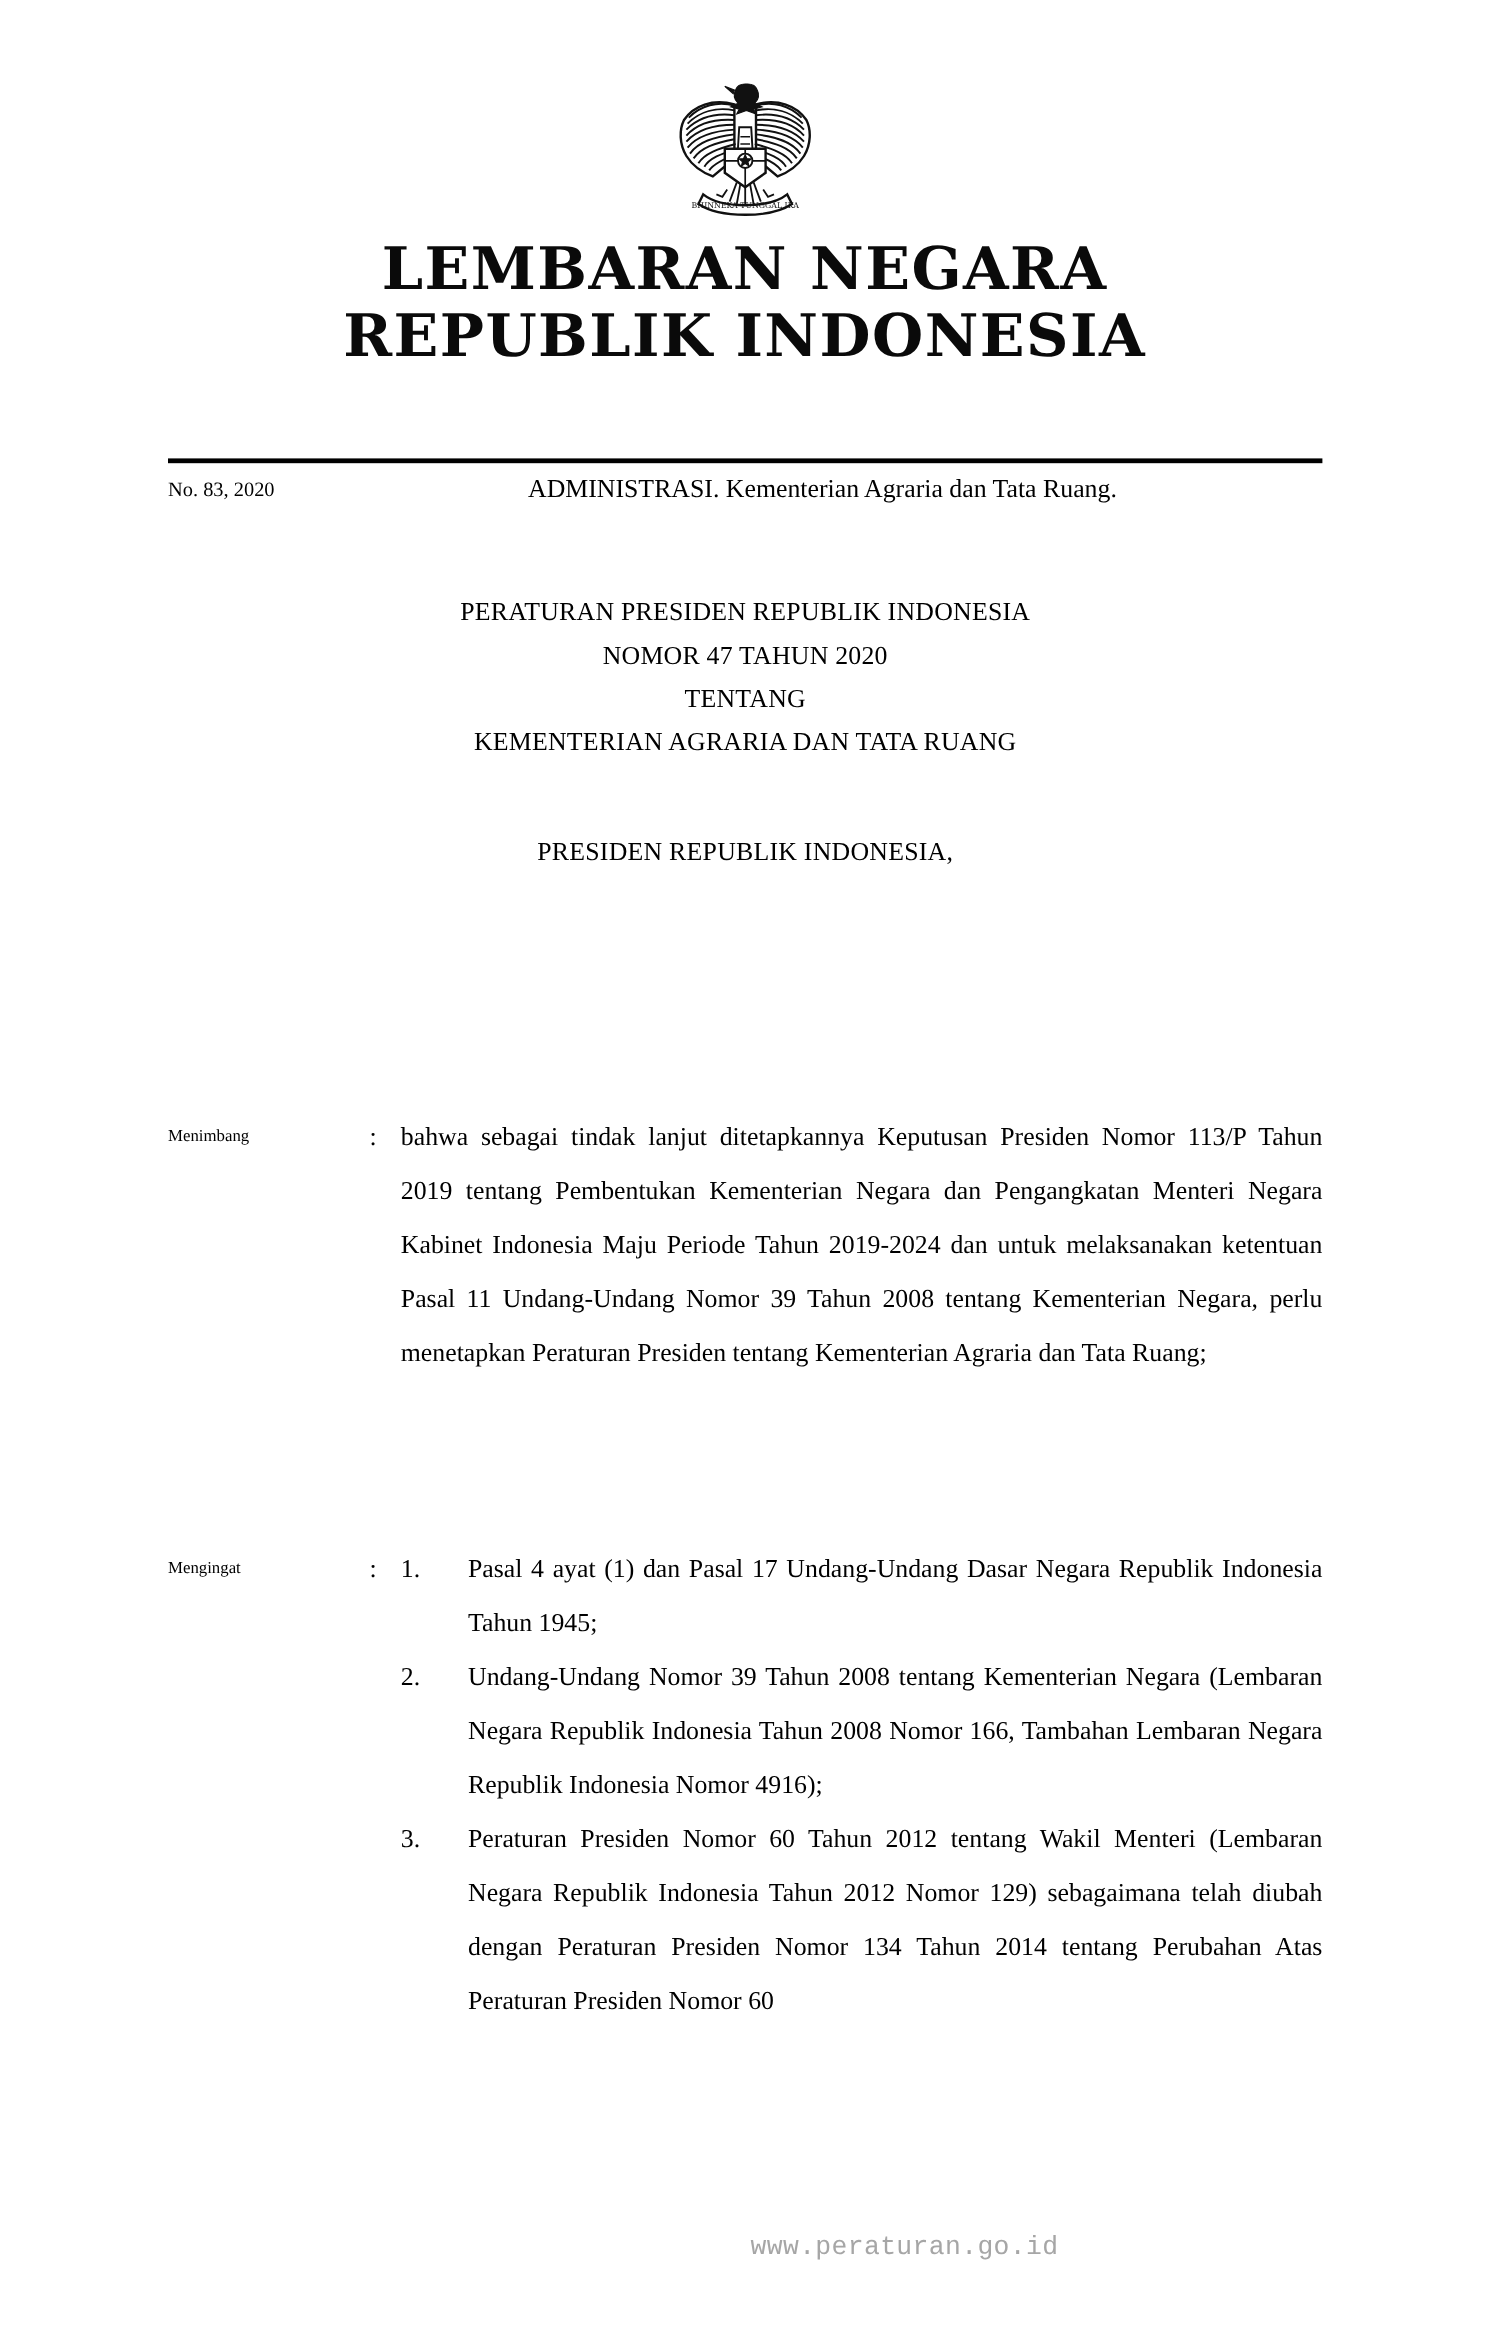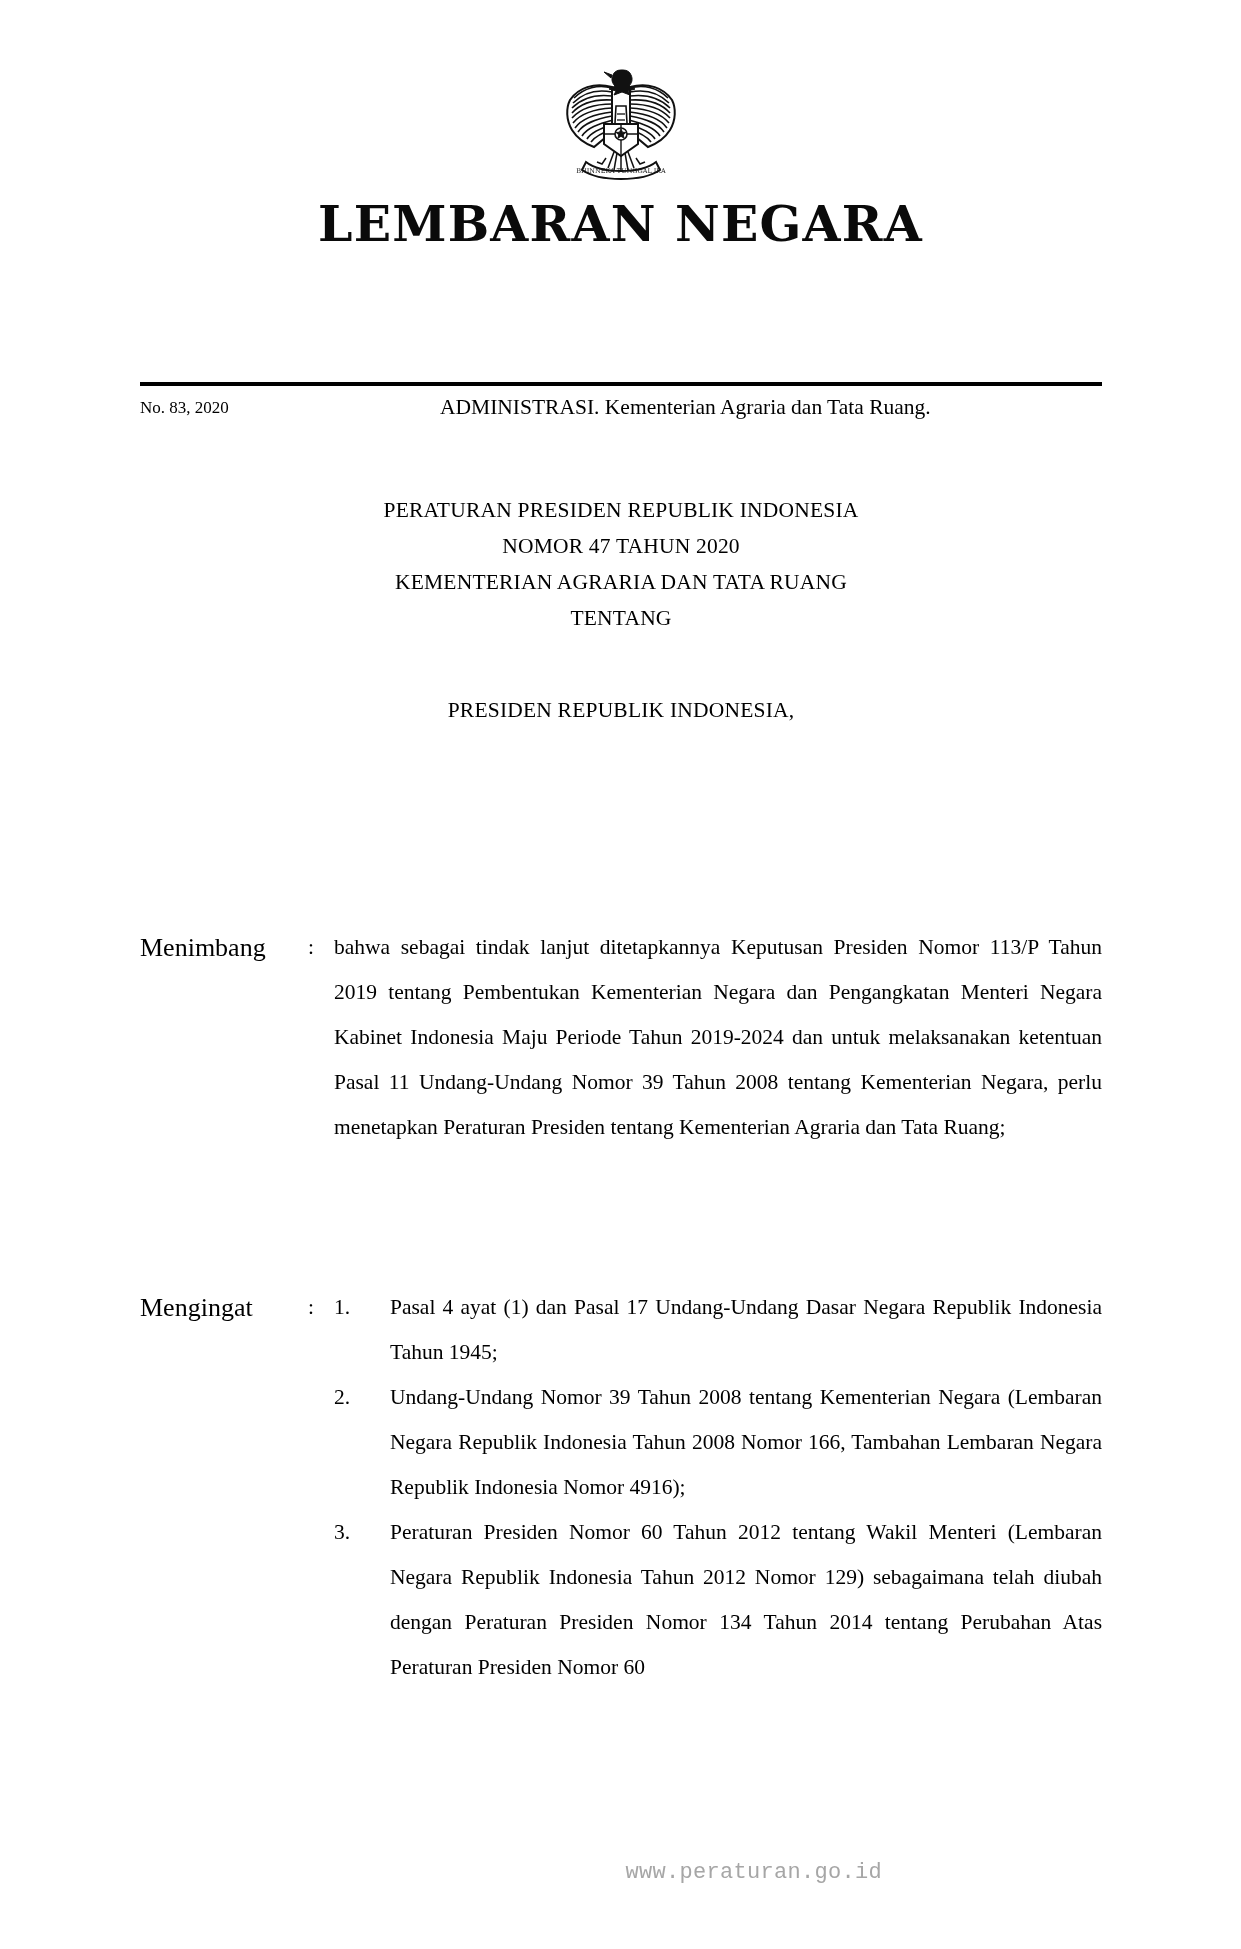--- a/index.html
+++ b/index.html
@@ -114,21 +114,21 @@
   .clause {
     position: absolute;
     left: 140px;
     width: 962px;
     display: flex;
     align-items: flex-start;
   }
   .clause-label {
     flex: 0 0 168px;
     width: 168px;
-    font-size: 26px;
+    font-size: 14px;
     line-height: 45px;
     white-space: nowrap;
   }
   .clause-colon {
     flex: 0 0 26px;
     width: 26px;
     font-size: 21.5px;
     line-height: 45px;
   }
   .clause-body {
@@ -255,34 +255,35 @@
             <path d="M60 96 l-4 6 l-5 -2"></path>
             <path d="M90 96 l4 6 l5 -2"></path>
           </g>
         </g>
       </svg>
     </span>
   </div>
 
   <div class="masthead">
     <div class="masthead-line">LEMBARAN NEGARA</div>
+    <div class="masthead-line">REPUBLIK INDONESIA</div>
   </div>
 
   <div class="masthead-rule"></div>
 
   <div class="gz-header">
     <div class="gz-no">No. 83, 2020</div>
     <div class="gz-subject">ADMINISTRASI. Kementerian Agraria dan Tata Ruang.</div>
   </div>
 
   <div class="title-block">
     <div class="title-line">PERATURAN PRESIDEN REPUBLIK INDONESIA</div>
     <div class="title-line">NOMOR 47 TAHUN 2020</div>
+    <div class="title-line">TENTANG</div>
     <div class="title-line">KEMENTERIAN AGRARIA DAN TATA RUANG</div>
-    <div class="title-line">TENTANG</div>
     <div class="title-gap-md"></div>
     <div class="title-gap-md"></div>
     <div class="title-line">PRESIDEN REPUBLIK INDONESIA,</div>
   </div>
 
   <div class="clause" style="top:925px;">
     <div class="clause-label">Menimbang</div>
     <div class="clause-colon">:</div>
     <div class="clause-body">bahwa sebagai tindak lanjut ditetapkannya Keputusan Presiden Nomor 113/P Tahun 2019 tentang Pembentukan Kementerian Negara dan Pengangkatan Menteri Negara Kabinet Indonesia Maju Periode Tahun 2019-2024 dan untuk melaksanakan ketentuan Pasal 11 Undang-Undang Nomor 39 Tahun 2008 tentang Kementerian Negara, perlu menetapkan Peraturan Presiden tentang Kementerian Agraria dan Tata Ruang;</div>
   </div>

